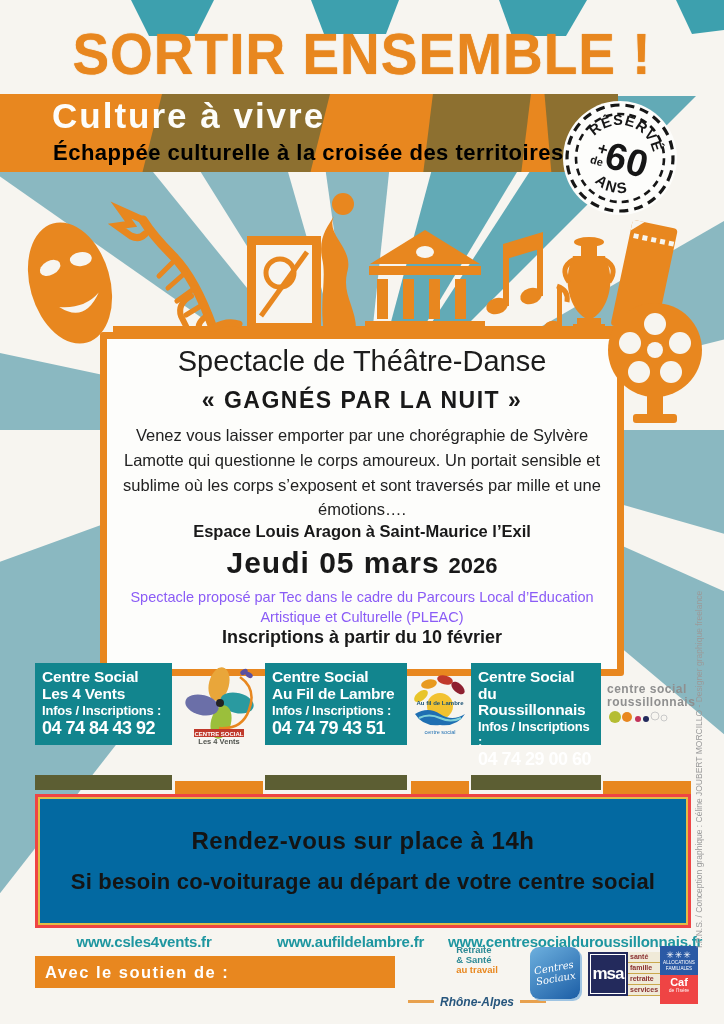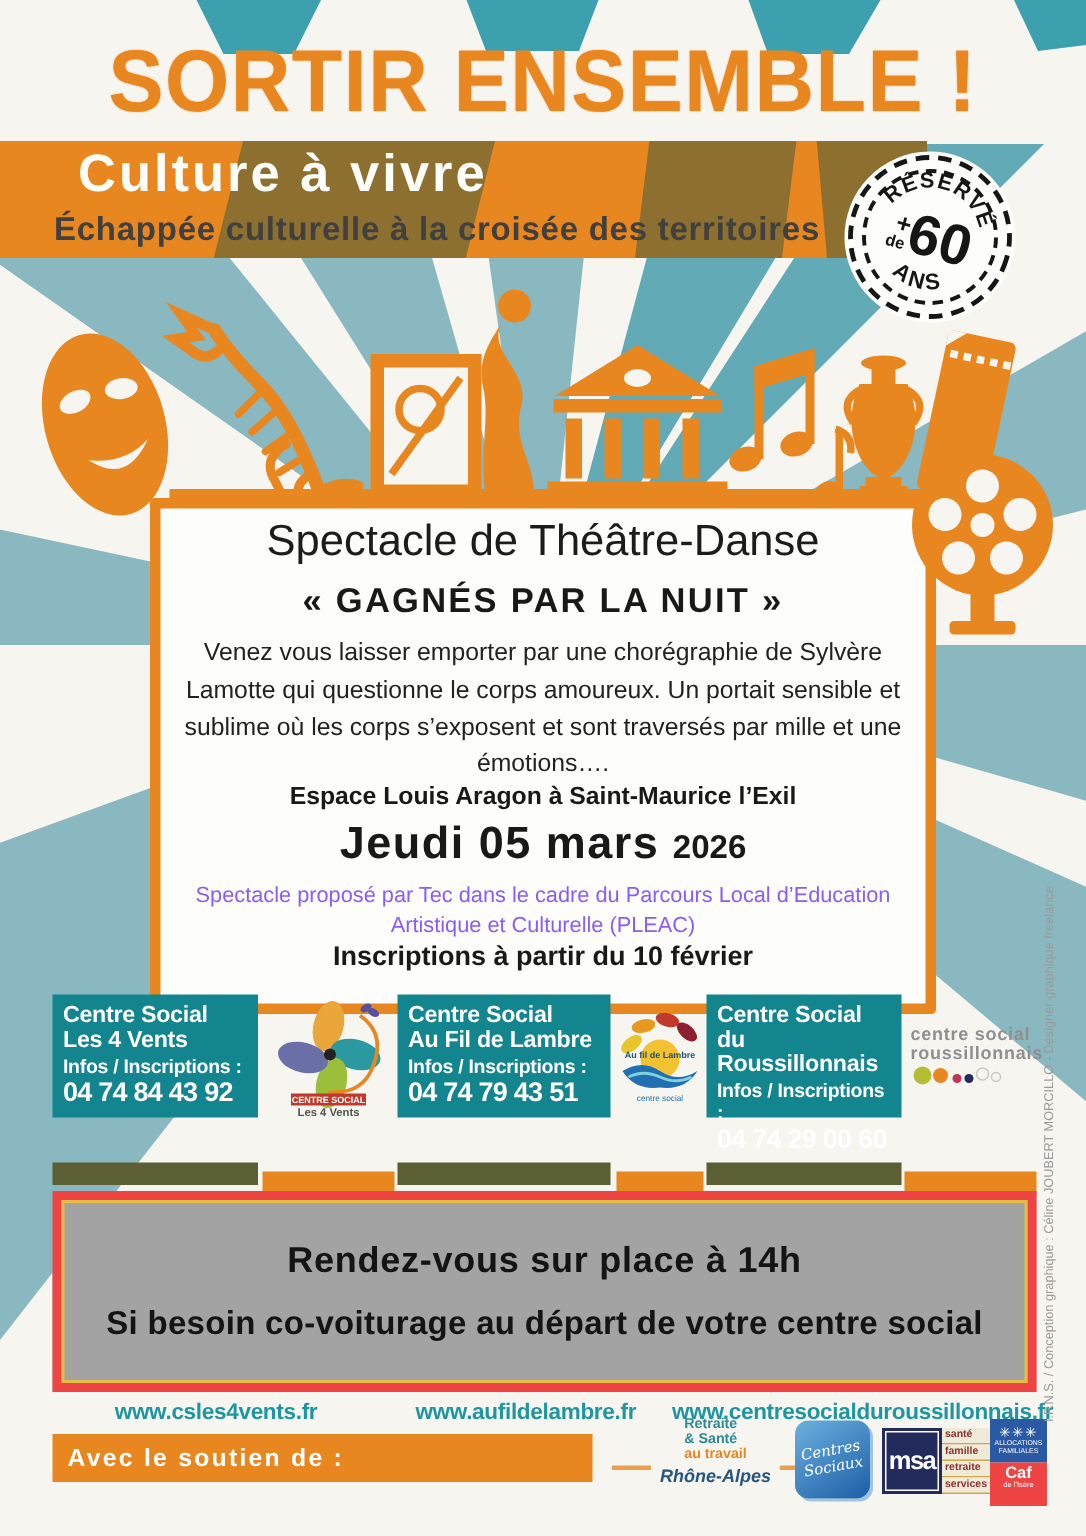--- a/index.html
+++ b/index.html
@@ -16,21 +16,21 @@
     font-size:55px;font-weight:900;color:#e8871f;letter-spacing:1px;
     transform:scaleY(1.06);text-shadow:0 0 1px #e8871f;}
 
   
   .banner{left:0;top:94px;width:618px;height:78px;background:#e8871f;overflow:hidden;z-index:2;}
   .banner .stripe{position:absolute;top:-5px;height:90px;background:#8d7030;}
   .stripe1{left:152px;width:168px;transform:skewX(-14deg);}
   .stripe2{left:428px;width:98px;transform:skewX(-7deg);}
   .stripe3{left:548px;width:75px;transform:skewX(5deg);}
   .banner-heading{position:absolute;left:52px;top:2px;font-size:35px;font-weight:800;color:#fdfdfa;letter-spacing:2px;}
-  .banner-tagline{position:absolute;left:36px;top:46px;font-size:22px;font-weight:700;color:#404040;letter-spacing:0.5px;}
+  .banner-tagline{position:absolute;left:53px;top:46px;font-size:22px;font-weight:700;color:#000000;letter-spacing:0.5px;}
 
   
   .badge{left:558px;top:96px;width:124px;height:124px;z-index:4;}
 
   
   .sil{left:25px;top:178px;width:680px;height:250px;z-index:2;}
   .reel{left:605px;top:300px;width:100px;height:125px;z-index:4;}
 
   
   .card{left:100px;top:332px;width:524px;height:344px;background:#fdfdfb;
@@ -56,40 +56,40 @@
   .cbox .ph{font-size:18px;font-weight:900;letter-spacing:-0.5px;white-space:nowrap;}
   .cbox1{left:0;width:137px;} .cbox2{left:230px;width:142px;} .cbox3{left:436px;width:130px;}
   .clogo{position:absolute;top:0;height:82px;display:flex;align-items:center;justify-content:center;}
   .clogo1{left:140px;width:88px;} .clogo2{left:376px;width:58px;} .clogo3{left:572px;width:84px;flex-direction:column;}
   .rous-txt{font-size:12px;color:#8f8f8f;font-weight:700;letter-spacing:0.5px;line-height:1.05;text-align:left;width:100%;}
   .strips{left:35px;top:775px;width:656px;height:22px;z-index:2;}
   .strips .olv{position:absolute;top:0;height:15px;background:#5c5e33;}
   .strips .org{position:absolute;top:6px;height:15px;background:#e8871f;}
 
   
-  .meeting{left:35px;top:794px;width:656px;height:134px;border:6px solid #ef4444;background:#a3a3a3;z-index:3;}
+  .meeting{left:35px;top:794px;width:656px;height:134px;border:3px solid #ef4444;background:#0369a1;z-index:3;}
   .meeting-inner{width:100%;height:100%;border:2px solid #e3bd45;display:flex;flex-direction:column;
     align-items:center;justify-content:center;gap:14px;color:#141414;}
   .mt1{font-size:24px;font-weight:900;letter-spacing:0.5px;}
   .mt2{font-size:22px;font-weight:900;letter-spacing:0.2px;}
 
   
   .sites{left:35px;top:933px;width:656px;display:flex;z-index:3;}
   .site{font-weight:800;color:#1e96a0;font-size:15px;letter-spacing:-0.2px;text-align:center;}
   .site1{width:218px;} .site2{width:195px;} .site3{width:243px;}
 
   
   .support{left:35px;top:956px;width:360px;height:32px;background:#e8871f;z-index:3;}
   .support span{display:block;line-height:32px;padding-left:10px;color:#fff;font-weight:800;font-size:16.5px;letter-spacing:1.5px;}
   .carsat{left:396px;top:941px;width:162px;height:64px;z-index:3;display:flex;flex-direction:column;align-items:center;}
   .carsat-top{display:flex;align-items:flex-start;gap:4px;}
   .carsat-name{font-size:36px;font-weight:800;color:#27567d;letter-spacing:-1.5px;line-height:0.95;}
   .carsat-tags{display:flex;flex-direction:column;font-size:9.5px;font-weight:700;line-height:1.05;padding-top:4px;}
   .carsat-tags .t{color:#2d8a96;} .carsat-tags .t3{color:#e8871f;}
-  .carsat-bottom{display:flex;gap:6px;margin-top:2px;}
+  .carsat-bottom{display:flex;align-items:center;gap:6px;margin-top:20px;}
   .dash{width:26px;height:3px;background:#e8a14e;}
   .carsat-region{font-size:12px;font-weight:800;font-style:italic;color:#27567d;}
   .cslogo{left:530px;top:947px;width:50px;height:52px;border-radius:9px;z-index:3;
     background:linear-gradient(145deg,#6db0de,#1c5ea6);display:flex;align-items:center;justify-content:center;
     box-shadow:2px 2px 0 #9fc4e2;}
   .cslogo span{color:#fff;font-family:"DejaVu Serif",serif;font-style:italic;font-size:10px;line-height:1.05;
     transform:rotate(-10deg);text-align:center;}
   .msa{left:588px;top:952px;width:74px;height:28px;display:flex;z-index:3;}
   .msa-box{width:40px;height:44px;background:#232a5c;display:flex;align-items:center;justify-content:center;
     box-shadow:inset 0 0 0 2px #232a5c,inset 0 0 0 3px #fff;}

